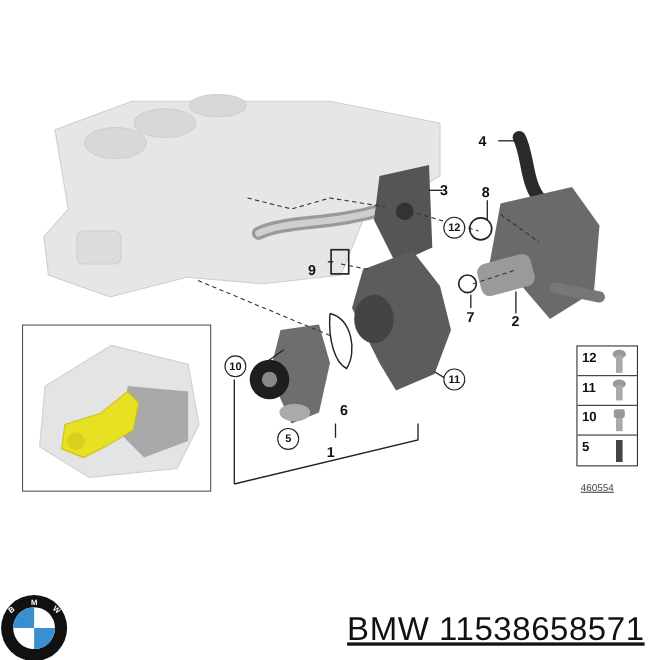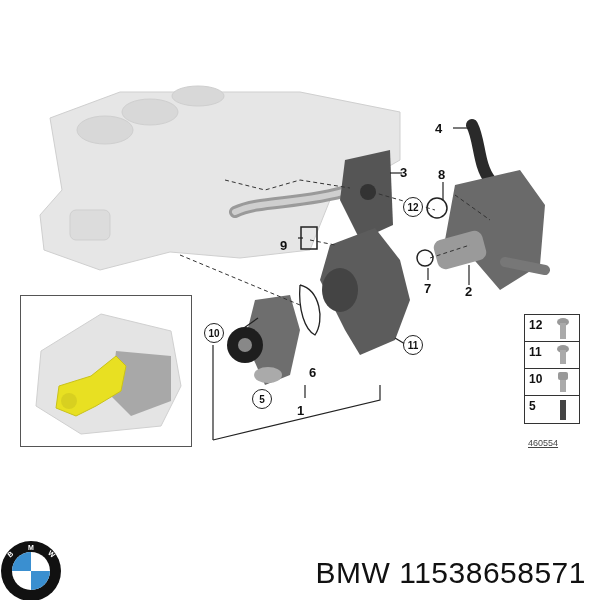--- a/index.html
+++ b/index.html
@@ -7,21 +7,21 @@
   .abs { position:absolute; }
   svg { position:absolute; left:0; top:0; }
   .callout { position:absolute; font-family:"Liberation Sans", sans-serif; font-weight:bold; font-size:13px; color:#111; line-height:1; }
   .circled { position:absolute; width:18px; height:18px; border:1.5px solid #222; border-radius:50%; font-weight:bold; font-size:10px; display:flex; align-items:center; justify-content:center; background:#fff; color:#111; font-family:"Liberation Sans", sans-serif; }
   .inset { position:absolute; left:20px; top:295px; width:170px; height:150px; border:1px solid #555; background:#fff; }
   .legend-box { position:absolute; left:524px; top:314px; width:54px; height:108px; border:1px solid #333; background:#fff; }
   .legend-row { position:absolute; left:0; width:54px; height:27px; border-bottom:1px solid #333; box-sizing:border-box; }
   .legend-row:last-child { border-bottom:none; }
   .legend-num { position:absolute; left:4px; top:3px; font-weight:bold; font-size:12px; color:#111; }
   .legend-ref { position:absolute; left:528px; top:438px; font-size:9px; color:#444;text-decoration:underline; }
-  .brand { position:absolute; right:14px; top:556px; font-size:30px; color:#111; letter-spacing:0.5px; }
+  .brand { position:absolute; right:14px; top:556px; font-size:30px; color:#111; letter-spacing:0.5px;text-decoration:underline; }
 </style>
 </head>
 <body>
 
 <svg width="600" height="600">
 
   <g fill="#e6e6e6" stroke="#cfcfcf" stroke-width="1">
     <polygon points="50,118 120,92 300,92 400,112 400,160 330,200 310,250 240,258 170,252 100,270 44,250 40,215 62,190"></polygon>
     <ellipse cx="105" cy="130" rx="28" ry="14" fill="#d8d8d8"></ellipse>
     <ellipse cx="150" cy="112" rx="28" ry="13" fill="#d8d8d8"></ellipse>

